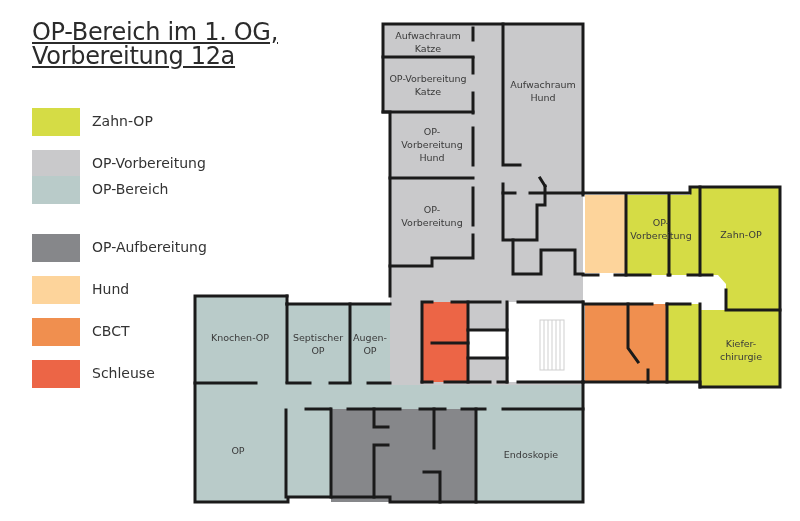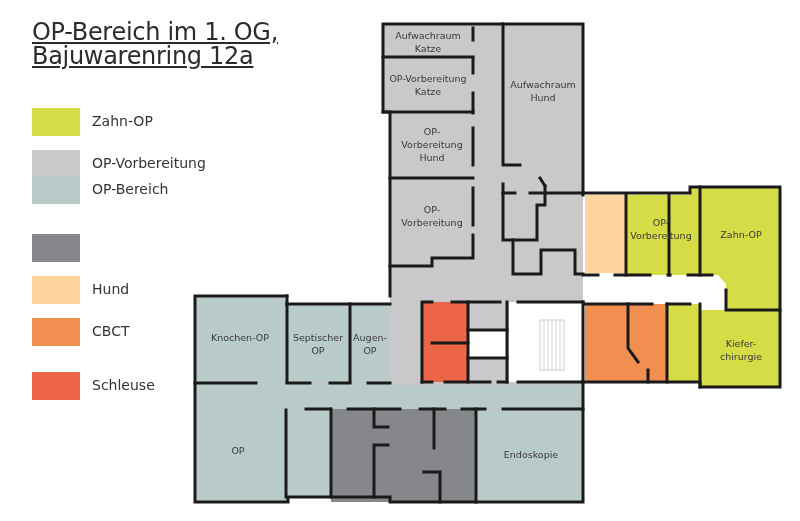--- a/index.html
+++ b/index.html
@@ -11,48 +11,49 @@
   .legend-swatch { position:absolute; left:0; top:0; width:48px; height:28px; }
   .legend-label { position:absolute; left:60px; top:5px; font-size:14px; color:#333; white-space:nowrap; }
   svg.plan { position:absolute; left:0; top:0; }
   svg.plan text { font-family:"DejaVu Sans", sans-serif; font-size:9.5px; fill:#3a3a3a; text-anchor:middle; }
 </style>
 </head>
 <body>
 
 <div class="title">
   <div>OP-Bereich im 1. OG,</div>
-  <div>Bajuwarenring 12a</div>
+  <div>Vorbereitung 12a</div>
 </div>
 
 <div class="legend">
   <div class="legend-item" style="top:0px">
     <div class="legend-swatch" style="background:#d5dc45"></div>
     <span class="legend-label">Zahn-OP</span>
   </div>
   <div class="legend-item" style="top:42px">
     <div class="legend-swatch" style="background:#c9c9cb"></div>
     <span class="legend-label">OP-Vorbereitung</span>
   </div>
   <div class="legend-item" style="top:68px">
     <div class="legend-swatch" style="background:#b9cbc9"></div>
     <span class="legend-label">OP-Bereich</span>
   </div>
   <div class="legend-item" style="top:126px">
     <div class="legend-swatch" style="background:#86878a"></div>
+    <span class="legend-label">OP-Aufbereitung</span>
   </div>
   <div class="legend-item" style="top:168px">
     <div class="legend-swatch" style="background:#fdd49b"></div>
     <span class="legend-label">Hund</span>
   </div>
   <div class="legend-item" style="top:210px">
     <div class="legend-swatch" style="background:#f08f4f"></div>
     <span class="legend-label">CBCT</span>
   </div>
-  <div class="legend-item" style="top:264px">
+  <div class="legend-item" style="top:252px">
     <div class="legend-swatch" style="background:#ec6546"></div>
     <span class="legend-label">Schleuse</span>
   </div>
 </div>
 
 <svg class="plan" width="800" height="521" viewBox="0 0 800 521">
 
   <polygon fill="#c9c9cb" points="383,24 583,24 583,113 583,195 583,385 390,385 390,112 383,112"></polygon>
 
   <polygon fill="#b9cbc9" points="195,296 287,296 287,303 390,303 390,385 583,385 583,502 390,502 390,497 288,497 288,502 195,502"></polygon>

